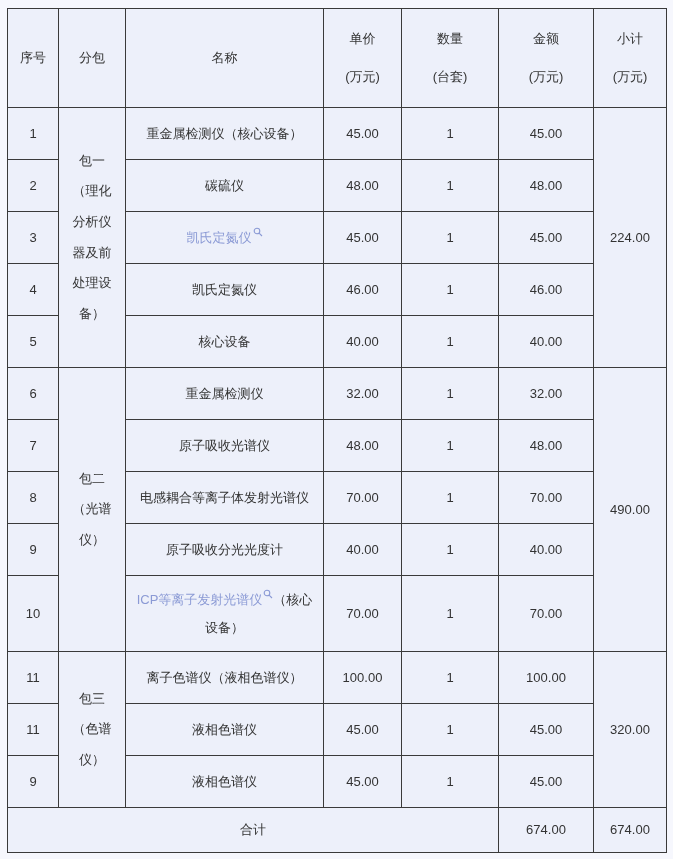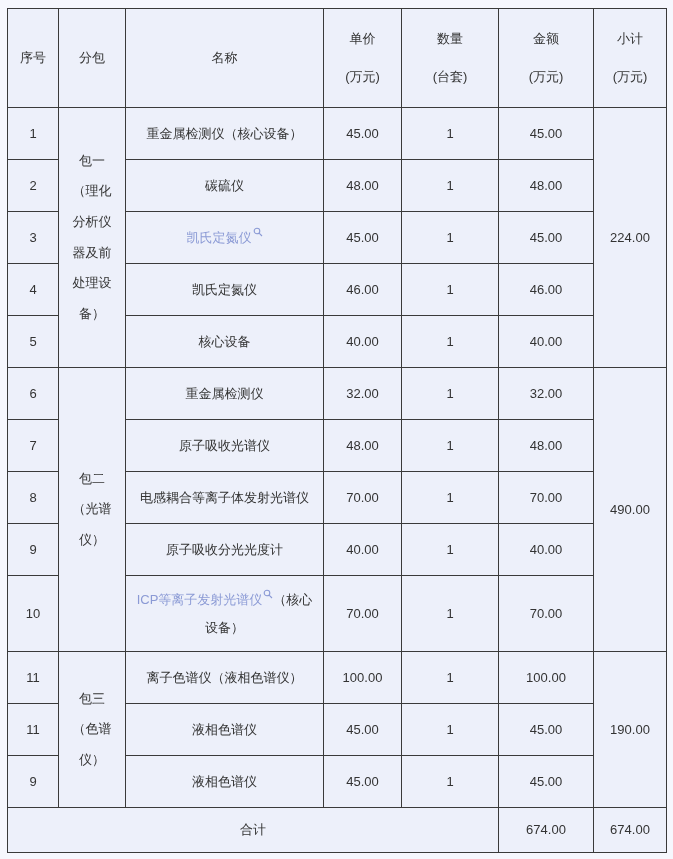--- a/index.html
+++ b/index.html
@@ -186,21 +186,21 @@
       <td>70.00</td>
     </tr>
 
     <tr class="data-row">
       <td>11</td>
       <td class="pkg-cell" rowspan="3">包三（色谱仪）</td>
       <td>离子色谱仪（液相色谱仪）</td>
       <td>100.00</td>
       <td>1</td>
       <td>100.00</td>
-      <td rowspan="3">190.00</td>
+      <td rowspan="3">320.00</td>
     </tr>
     <tr class="data-row">
       <td>11</td>
       <td>液相色谱仪</td>
       <td>45.00</td>
       <td>1</td>
       <td>45.00</td>
     </tr>
     <tr class="data-row">
       <td>9</td>

